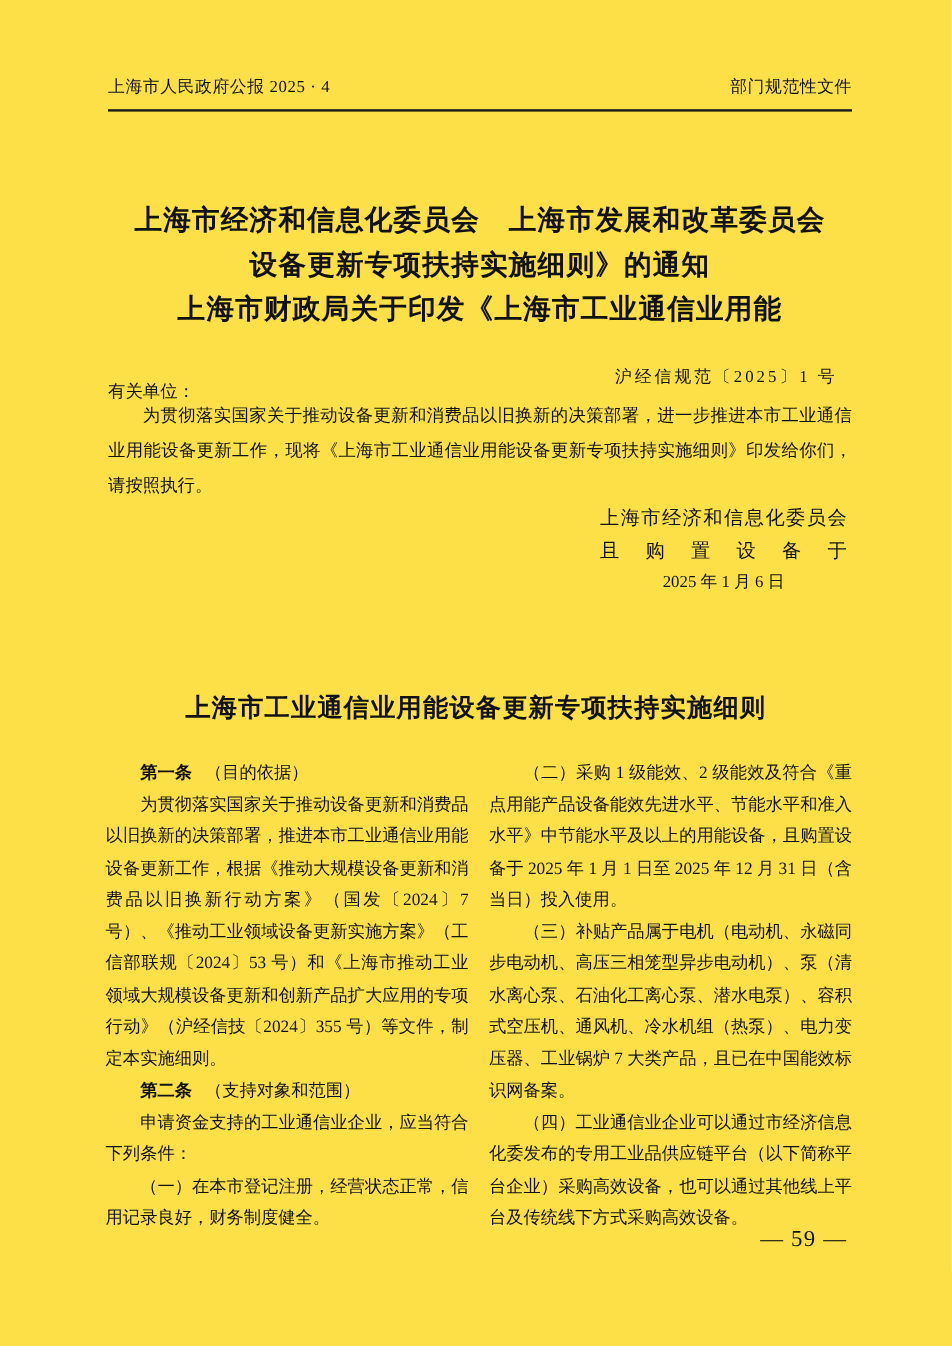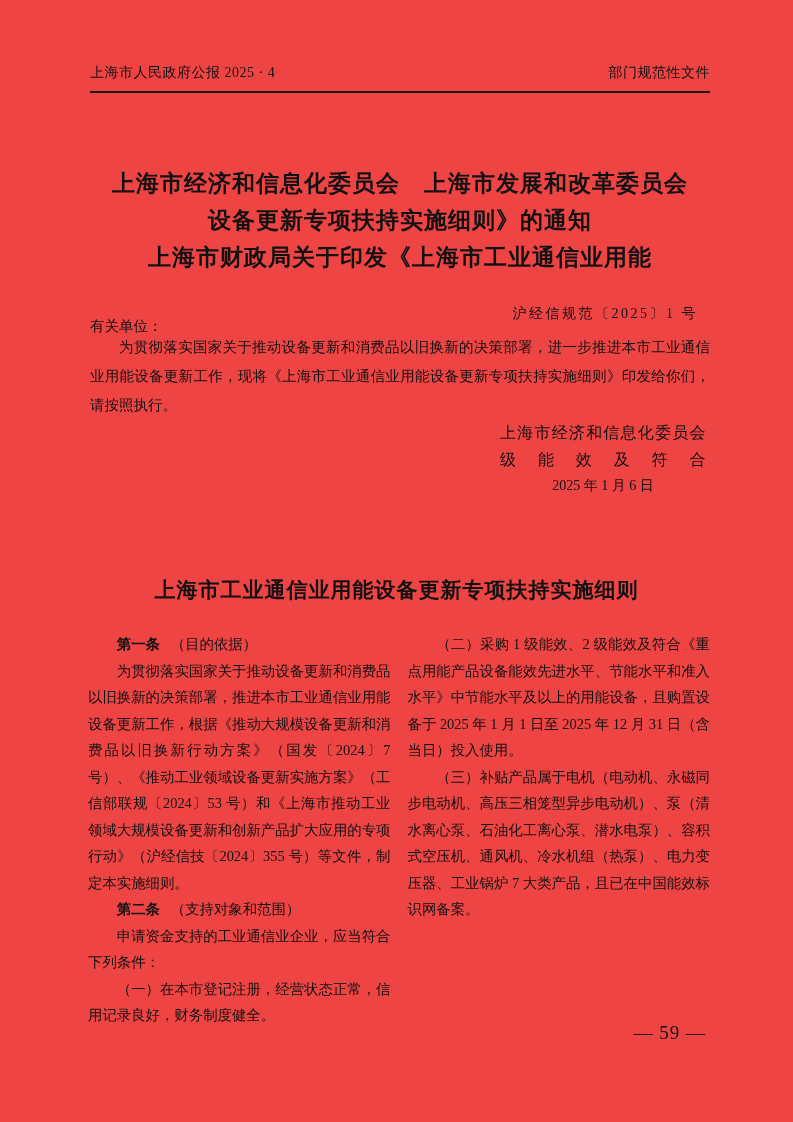--- a/index.html
+++ b/index.html
@@ -1,19 +1,19 @@
 <!DOCTYPE html>
 <html><head>
 <meta charset="utf-8">
 <style>
   html,body{margin:0;padding:0;background:#e8e8e8;}
   .page{
     position:relative;
     width:793px;height:1122px;
-    background:#ef4444;
+    background:#fde047;
     margin:0 auto;
     font-family:"Liberation Serif","DejaVu Serif",serif;
     color:#111;
     overflow:hidden;
   }
   .header-row{
     position:absolute;left:90px;right:83px;top:64px;
     display:flex;justify-content:space-between;align-items:baseline;
     font-size:14px;letter-spacing:0.5px;
   }
@@ -87,36 +87,37 @@
   </div>
 
   <div class="doc-number">沪经信规范〔2025〕1 号</div>
 
   <div class="salutation">有关单位：</div>
 
   <p class="notice-body">为贯彻落实国家关于推动设备更新和消费品以旧换新的决策部署，进一步推进本市工业通信业用能设备更新工作，现将《上海市工业通信业用能设备更新专项扶持实施细则》印发给你们，请按照执行。</p>
 
   <div class="sig-block">
     <div class="sig-line">上海市经济和信息化委员会</div>
-    <div class="sig-line">级能效及符合</div>
+    <div class="sig-line">且购置设备于</div>
     <div class="sig-date">2025 年 1 月 6 日</div>
   </div>
 
   <div class="reg-title">上海市工业通信业用能设备更新专项扶持实施细则</div>
 
   <div class="columns">
     <p class="art-heading">
       <span class="art-num">第一条</span><span class="art-name">（目的依据）</span>
     </p>
     <p>为贯彻落实国家关于推动设备更新和消费品以旧换新的决策部署，推进本市工业通信业用能设备更新工作，根据《推动大规模设备更新和消费品以旧换新行动方案》（国发〔2024〕7 号）、《推动工业领域设备更新实施方案》（工信部联规〔2024〕53 号）和《上海市推动工业领域大规模设备更新和创新产品扩大应用的专项行动》（沪经信技〔2024〕355 号）等文件，制定本实施细则。</p>
 
     <p class="art-heading">
       <span class="art-num">第二条</span><span class="art-name">（支持对象和范围）</span>
     </p>
     <p>申请资金支持的工业通信业企业，应当符合下列条件：</p>
     <p>（一）在本市登记注册，经营状态正常，信用记录良好，财务制度健全。</p>
     <p>（二）采购 1 级能效、2 级能效及符合《重点用能产品设备能效先进水平、节能水平和准入水平》中节能水平及以上的用能设备，且购置设备于 2025 年 1 月 1 日至 2025 年 12 月 31 日（含当日）投入使用。</p>
     <p>（三）补贴产品属于电机（电动机、永磁同步电动机、高压三相笼型异步电动机）、泵（清水离心泵、石油化工离心泵、潜水电泵）、容积式空压机、通风机、冷水机组（热泵）、电力变压器、工业锅炉 7 大类产品，且已在中国能效标识网备案。</p>
+    <p>（四）工业通信业企业可以通过市经济信息化委发布的专用工业品供应链平台（以下简称平台企业）采购高效设备，也可以通过其他线上平台及传统线下方式采购高效设备。</p>
   </div>
 
   <div class="page-number">— 59 —</div>
 
 </div>
 
 </body></html>

